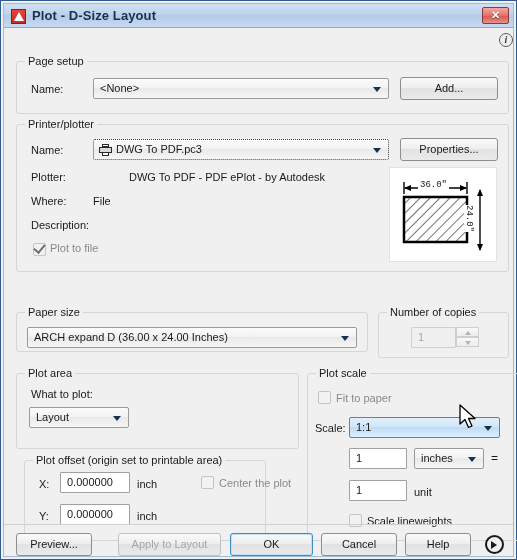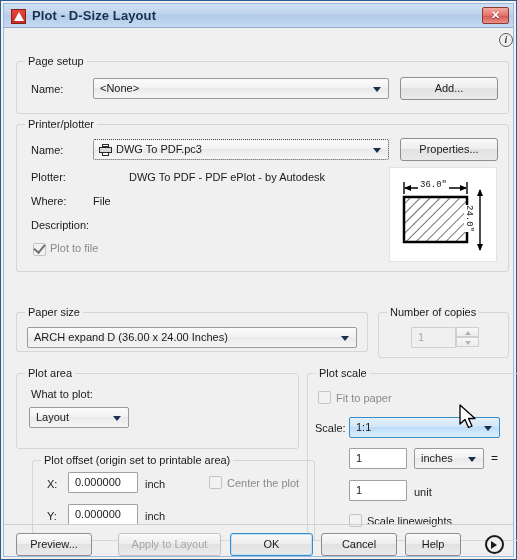--- a/index.html
+++ b/index.html
@@ -435,21 +435,21 @@
 
     <div class="group" style="left:12px; top:345px; width:283px; height:76px;">
       <div class="legend">Plot area</div>
       <div class="lbl" style="left:14px; top:14px;">What to plot:</div>
       <div class="combo" style="left:12px; top:33px; width:100px;">
         <div class="ctext">Layout</div>
         <div class="arrow"></div>
       </div>
     </div>
 
-    <div class="group" style="left:28px; top:432px; width:283px; height:81px;padding-left:18px;">
+    <div class="group" style="left:20px; top:432px; width:242px; height:81px;padding-left:18px;">
       <div class="legend">Plot offset (origin set to printable area)</div>
 
       <div class="lbl" style="left:14px; top:17px;">X:</div>
       <div class="input" style="left:35px; top:11px; width:70px;">0.000000</div>
       <div class="lbl" style="left:112px; top:17px;">inch</div>
 
       <div class="cb disabled" style="left:176px; top:15px;"></div>
       <div class="lbl dim" style="left:194px; top:16px;">Center the plot</div>
 
       <div class="lbl" style="left:14px; top:49px;">Y:</div>
@@ -482,21 +482,21 @@
       <div class="cb disabled" style="left:41px; top:140px;"></div>
       <div class="lbl" style="left:59px; top:141px;">Scale lineweights</div>
     </div>
 
     <div class="bottom-sep" style="top:496px;"></div>
 
     <div class="btn" style="left:12px; top:505px; width:76px;">Preview...</div>
     <div class="btn disabled" style="left:114px; top:505px; width:103px;">Apply to Layout</div>
     <div class="btn default" style="left:226px; top:505px; width:83px;">OK</div>
     <div class="btn" style="left:317px; top:505px; width:76px;">Cancel</div>
-    <div class="btn" style="left:401px; top:505px; width:56px;">Help</div>
+    <div class="btn" style="left:401px; top:505px; width:66px;">Help</div>
     <div class="expand-btn" style="left:481px; top:507px;"></div>
 
   </div>
 
   <svg class="cursor" style="left:455px; top:400px;" width="20" height="28" viewBox="0 0 20 28">
     <polygon points="1,1 1,20 6,15.5 9.5,23.5 13,22 9.5,14.5 16,14.5" fill="#ffffff" stroke="#000000" stroke-width="1.3" stroke-linejoin="round"></polygon>
   </svg>
 
 </div>
 </div>

